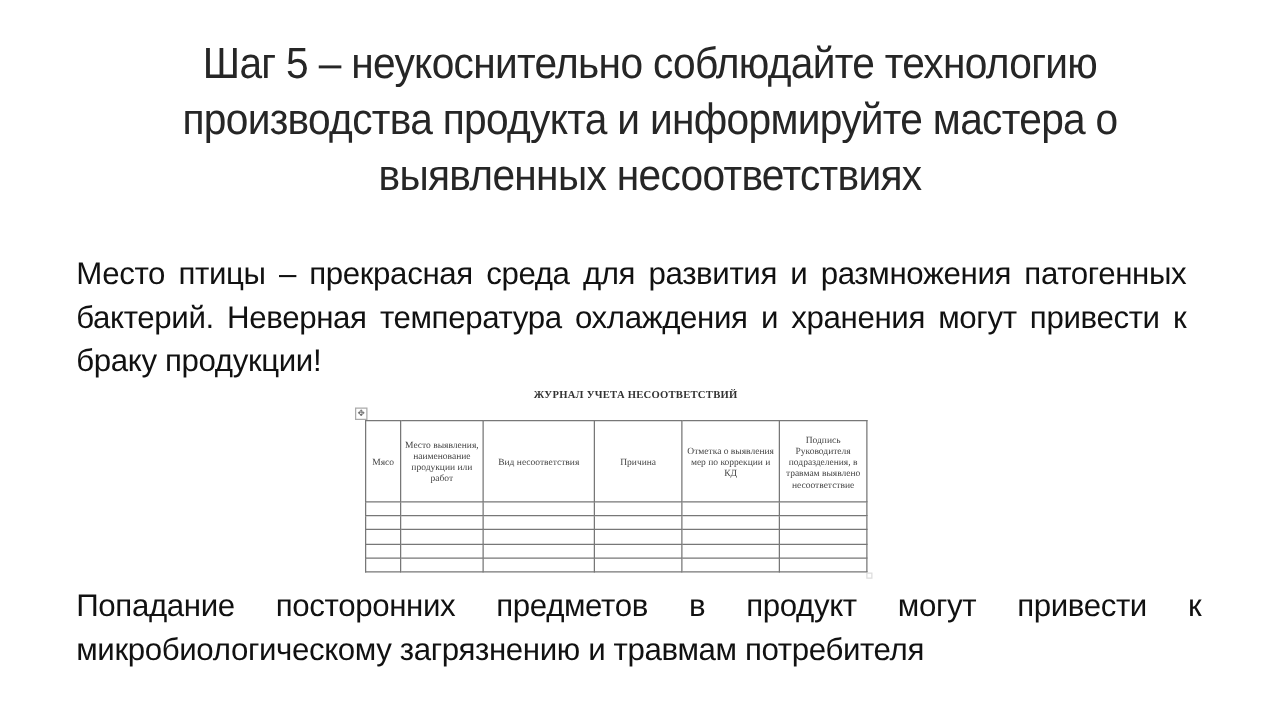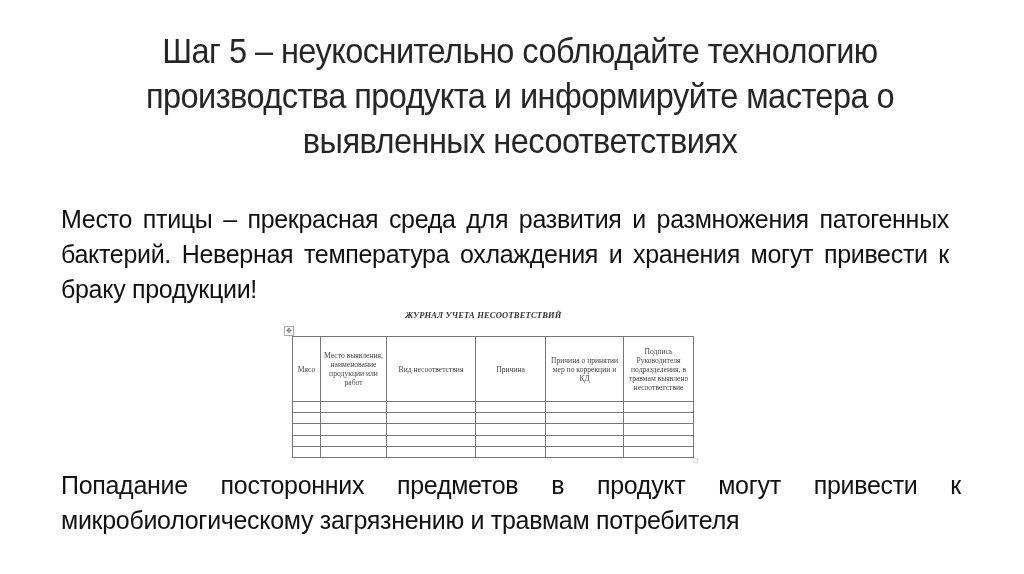--- a/index.html
+++ b/index.html
@@ -15,22 +15,22 @@
   }
   .para {
     position: absolute; left: 61px; width: 888px;
     font-family: "Liberation Sans", sans-serif; font-size: 25px; line-height: 35px;
     color: #111; text-align: justify; text-align-last: left;
     letter-spacing: -0.3px;
   }
   .para1 { top: 202px; }
   .para2 { top: 468px; width: 900px; }
   .journal-title {
-    position: absolute; left: 283px; top: 310px; width: 401px; text-align: center;
-    font-family: "Liberation Serif", serif; font-style: italic; font-weight: bold;
+    position: absolute; left: 308px; top: 310px; width: 401px; text-align: center;
+    font-family: "Liberation Serif", serif; font-weight: bold;
     font-size: 8.5px; color: #333; letter-spacing: 0.2px;
   }
   .anchor {
     position: absolute; left: 284px; top: 326px; width: 8px; height: 8px;
     border: 1px solid #aaa; font-size: 7px; line-height: 8px; text-align: center; color: #666;
     font-family: "DejaVu Sans", sans-serif;
   }
   table.journal {
     position: absolute; left: 292px; top: 336px; width: 401px; height: 122px;
     border-collapse: collapse; table-layout: fixed;
@@ -61,21 +61,21 @@
     <col style="width:70px">
       <col style="width:78px">
       <col style="width:70px">
   </colgroup>
   <thead>
     <tr>
       <th>Мясо</th>
       <th>Место выявления, наименование продукции или работ</th>
       <th>Вид несоответствия</th>
       <th>Причина</th>
-      <th>Причина о принятии мер по коррекции и КД</th>
+      <th>Отметка о выявления мер по коррекции и КД</th>
       <th>Подпись Руководителя подразделения, в травмам выявлено несоответствие</th>
     </tr>
   </thead>
   <tbody>
     <tr>
         <td></td>
         <td></td>
         <td></td>
         <td></td>
         <td></td>

